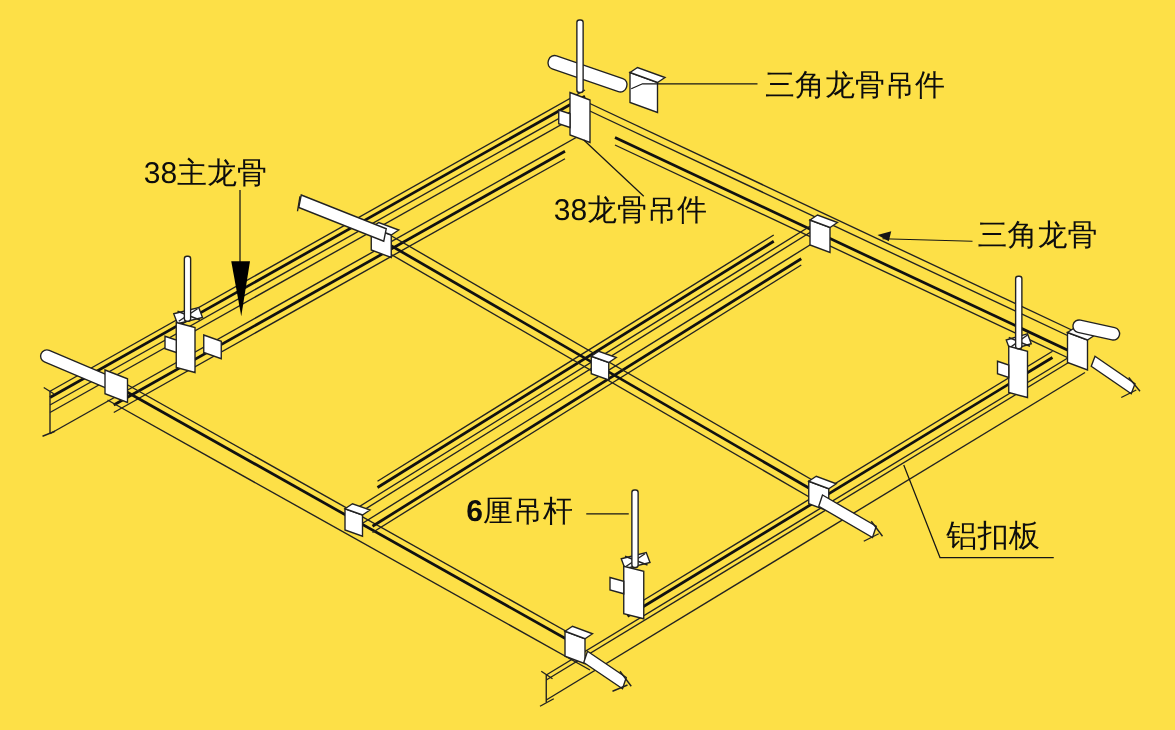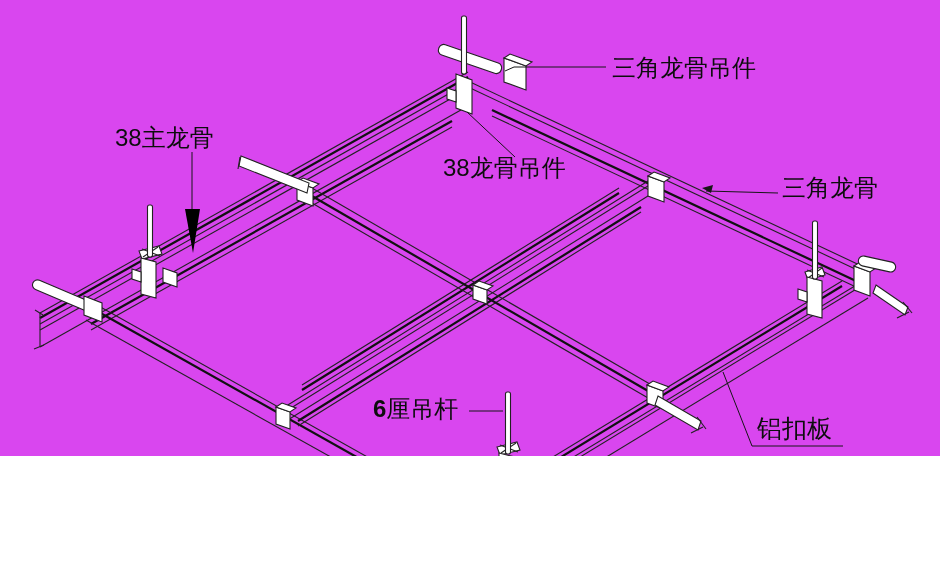--- a/index.html
+++ b/index.html
@@ -1,16 +1,16 @@
 <!DOCTYPE html>
 <html><head>
 <meta charset="utf-8">
 <style>
   html,body{margin:0;padding:0;background:#ffffff;}
-  .canvas{position:relative;width:940px;height:456px;background:#d946ef;overflow:hidden;}
+  .canvas{position:relative;width:940px;height:584px;background:#fde047;overflow:hidden;}
   svg{display:block;}
   .lbl{font-family:"Liberation Sans","DejaVu Sans",sans-serif;fill:#0d0d0d;font-size:24px;}
   .lbl-big{font-size:25px;}
   .thin{stroke:#222;stroke-width:1.1;fill:none;}
   .dark{stroke:#111;stroke-width:2.2;fill:none;}
   .part{fill:#ffffff;stroke:#222;stroke-width:1.1;}
   .leader{stroke:#161616;stroke-width:1;fill:none;}
 </style>
 </head>
 <body>

